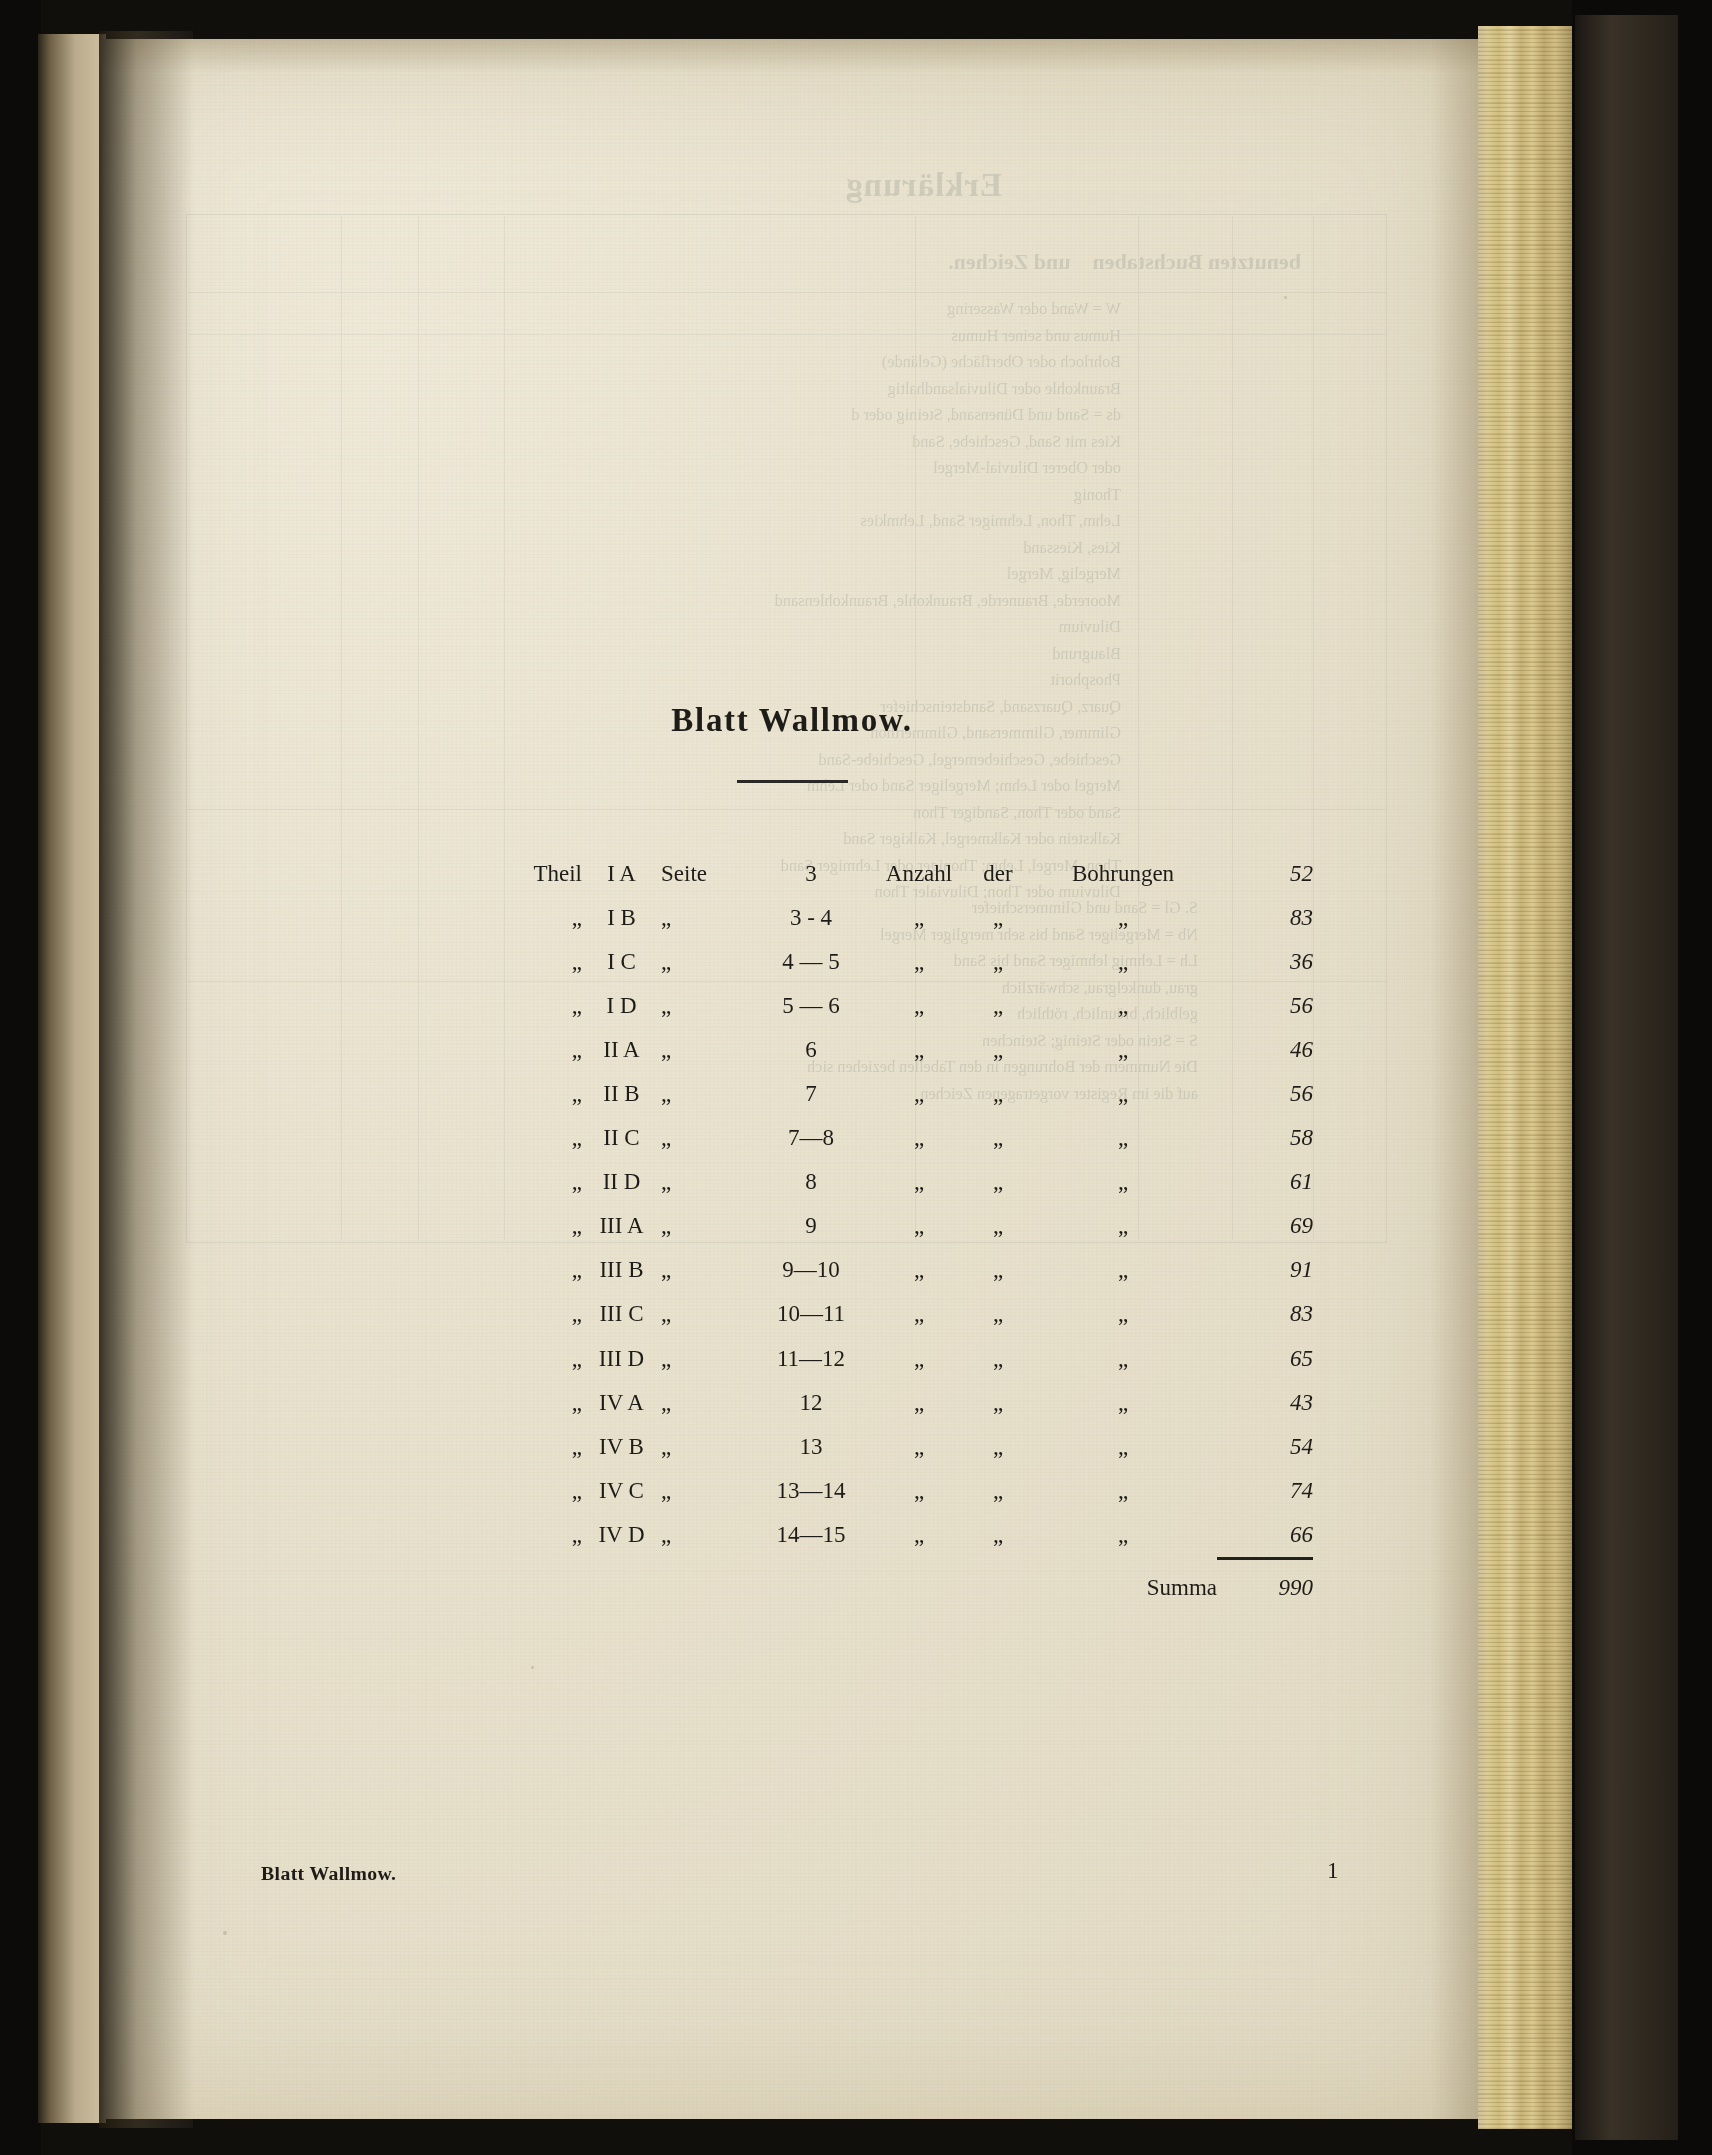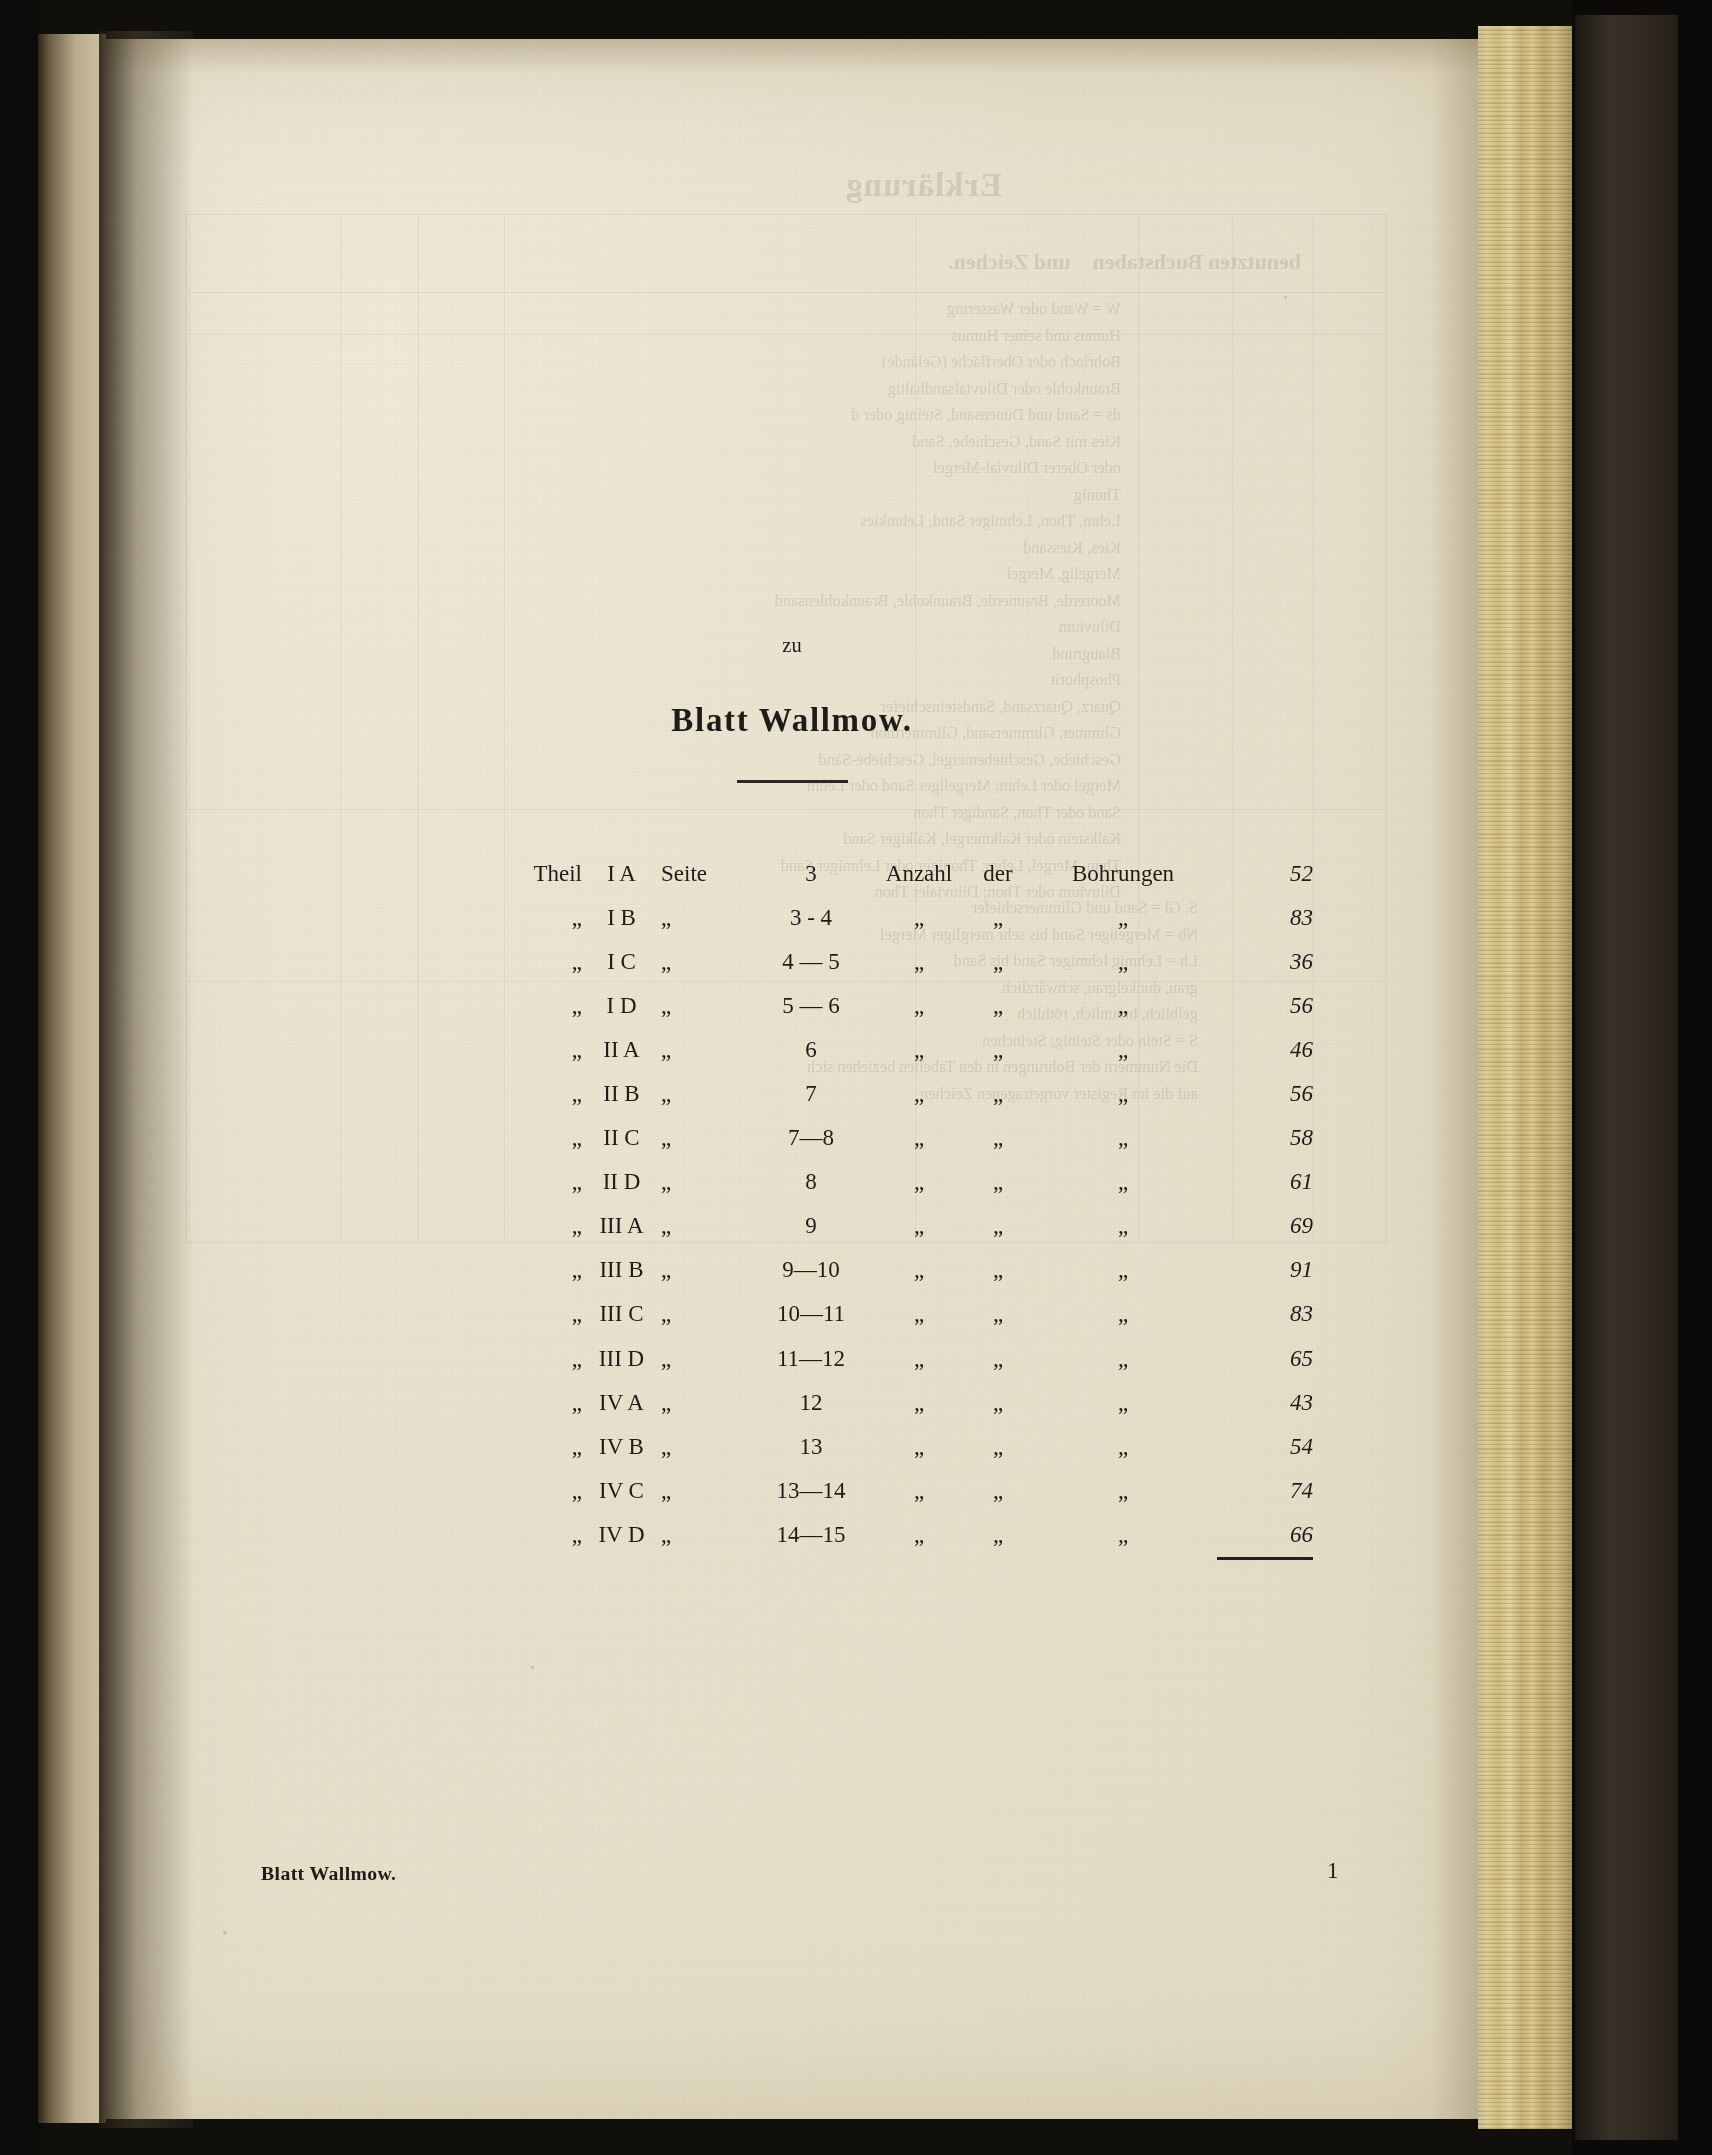--- a/index.html
+++ b/index.html
@@ -322,21 +322,20 @@
         <div class="b-row">Die Nummern der Bohrungen in den Tabellen beziehen sich</div>
         <div class="b-row">auf die im Register vorgetragenen Zeichen</div>
       </div>
     </div>
 
     <div class="page-grain"></div>
     <div class="page-top-shadow"></div>
     <div class="page-edge-shadow"></div>
 
     <div class="content">
-      <div class="heading-zu">zu</div>
       <div class="heading-sub">Blatt Wallmow.</div>
       <div class="rule-short"></div>
 
       <table class="register">
         <tbody>
           <tr>
             <td class="c-theil">Theil</td>
             <td class="c-part">I A</td>
             <td class="c-seite">Seite</td>
             <td class="c-pages">3</td>
@@ -494,20 +493,24 @@
             <td class="c-der">„</td>
             <td class="c-bohr">„</td>
             <td class="c-count">66</td>
           </tr>
           <tr class="summa-rule">
             <td colspan="7"></td>
             <td>
                 <span class="sum-line"></span>
               </td>
           </tr>
+          <tr class="summa">
+            <td colspan="7" class="summa-label">Summa</td>
+            <td class="c-count">990</td>
+          </tr>
         </tbody>
       </table>
 
       <div class="footer-left">Blatt Wallmow.</div>
       <div class="footer-right">1</div>
     </div>
 
     <div class="dust" style="left:120px; top:1892px; width:4.3px; height:4.3px;"></div>
     <div class="dust" style="left:1181px; top:257px; width:3.4px; height:3.4px;"></div>
     <div class="dust" style="left:428px; top:1627px; width:2.6px; height:2.6px;"></div>

